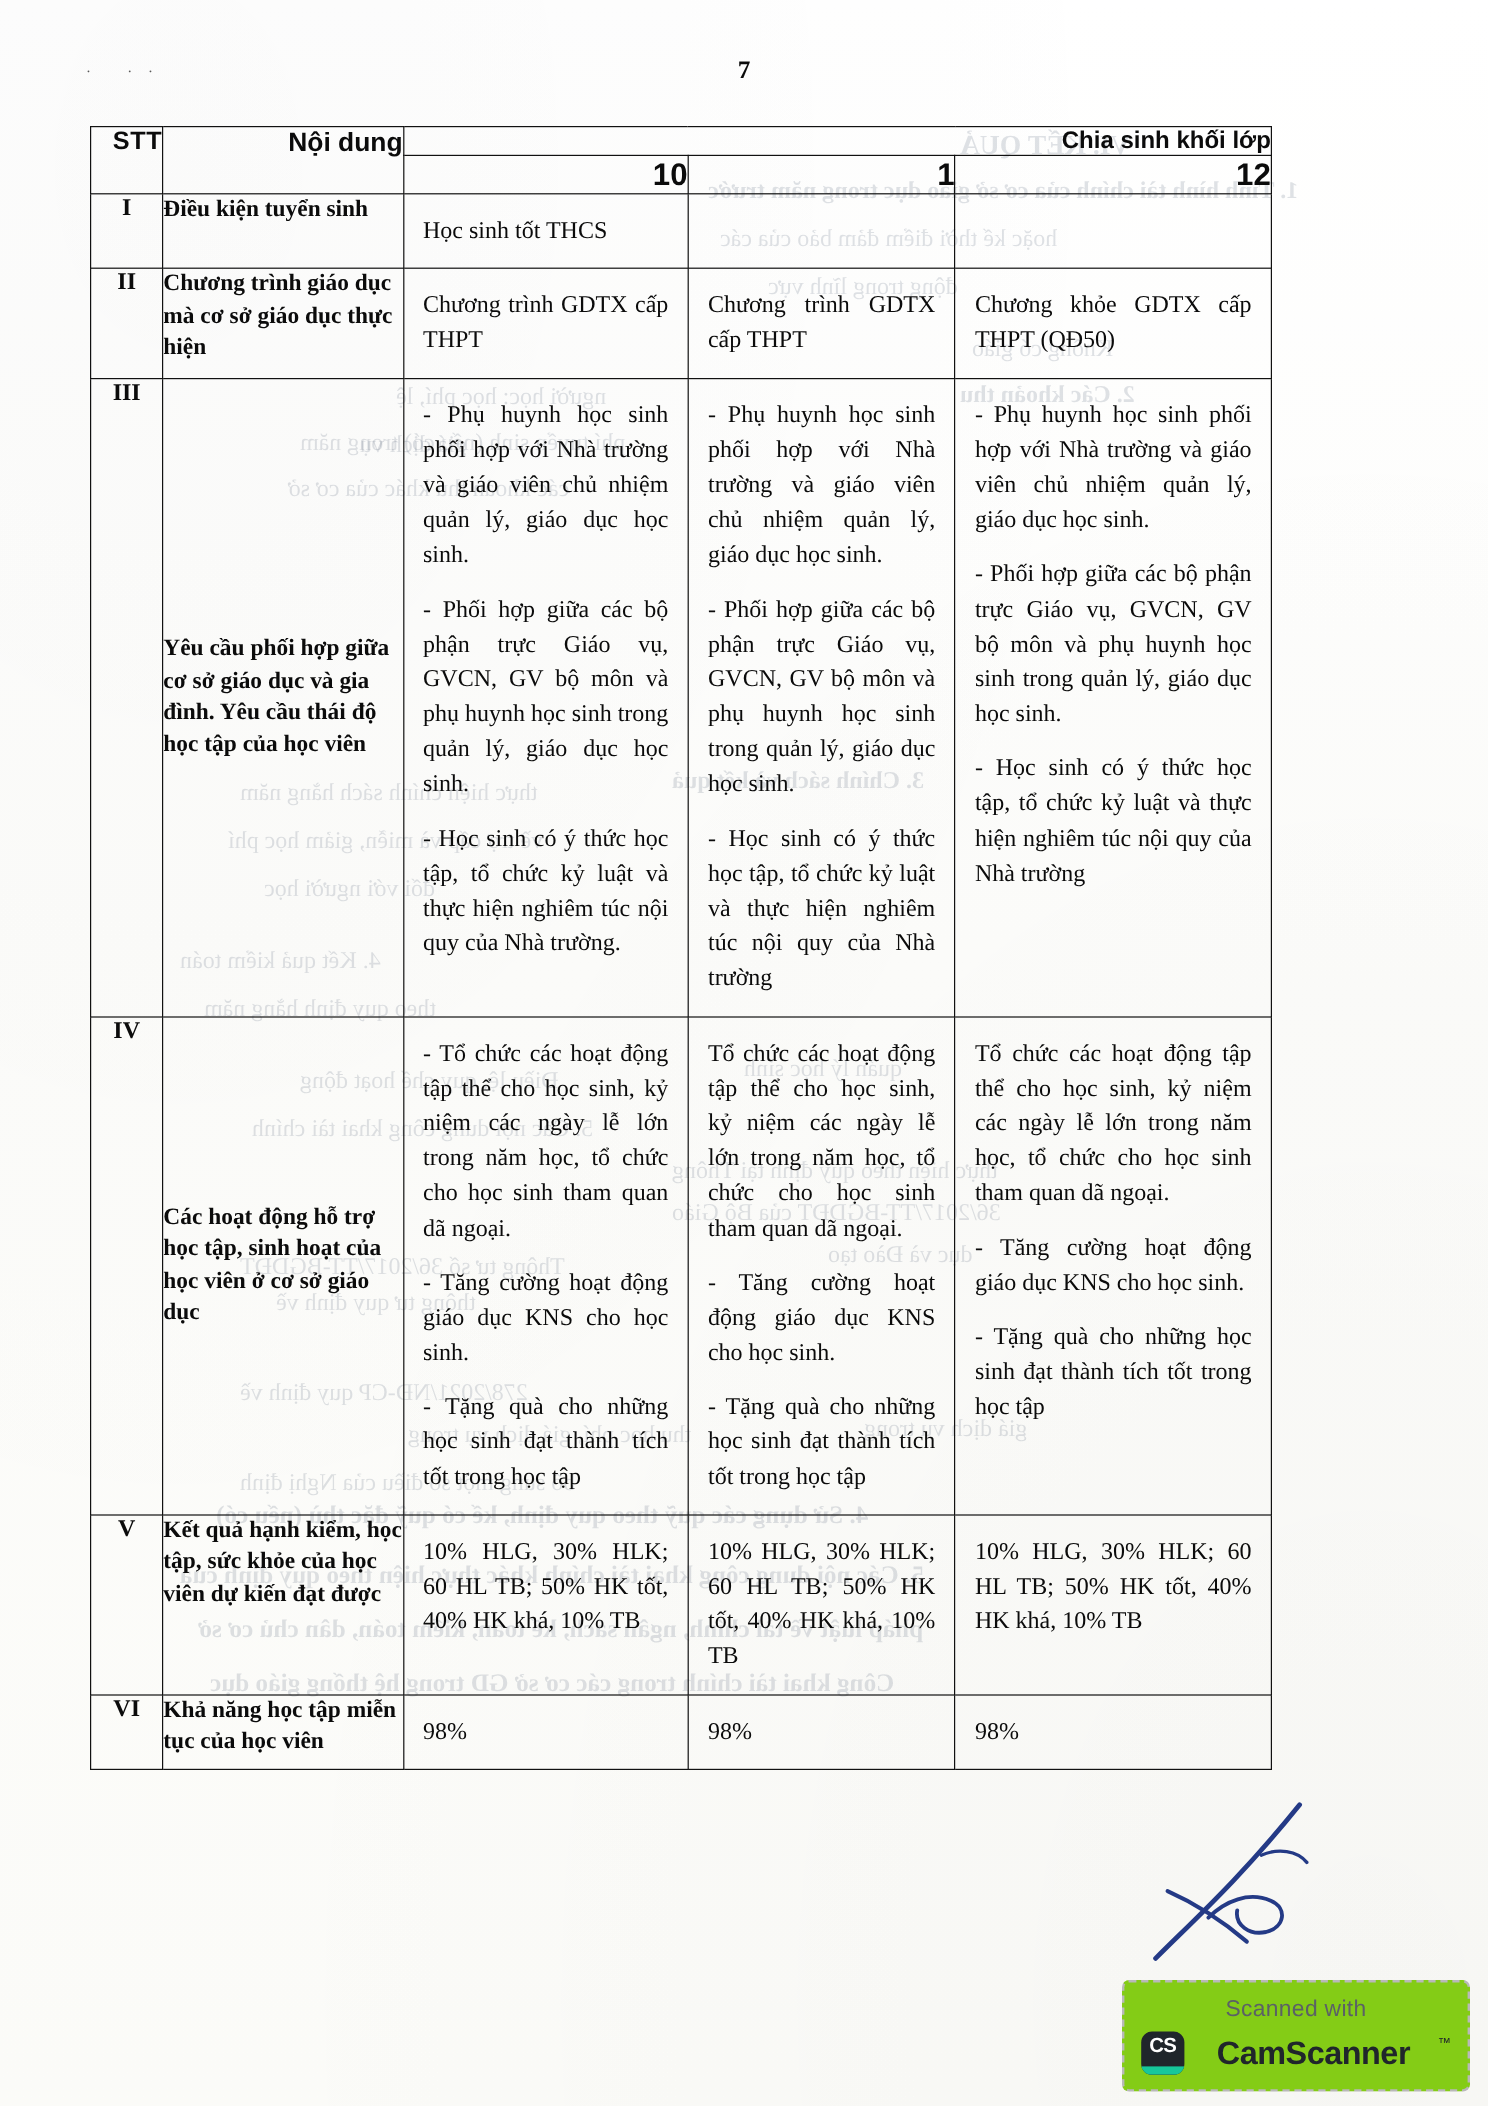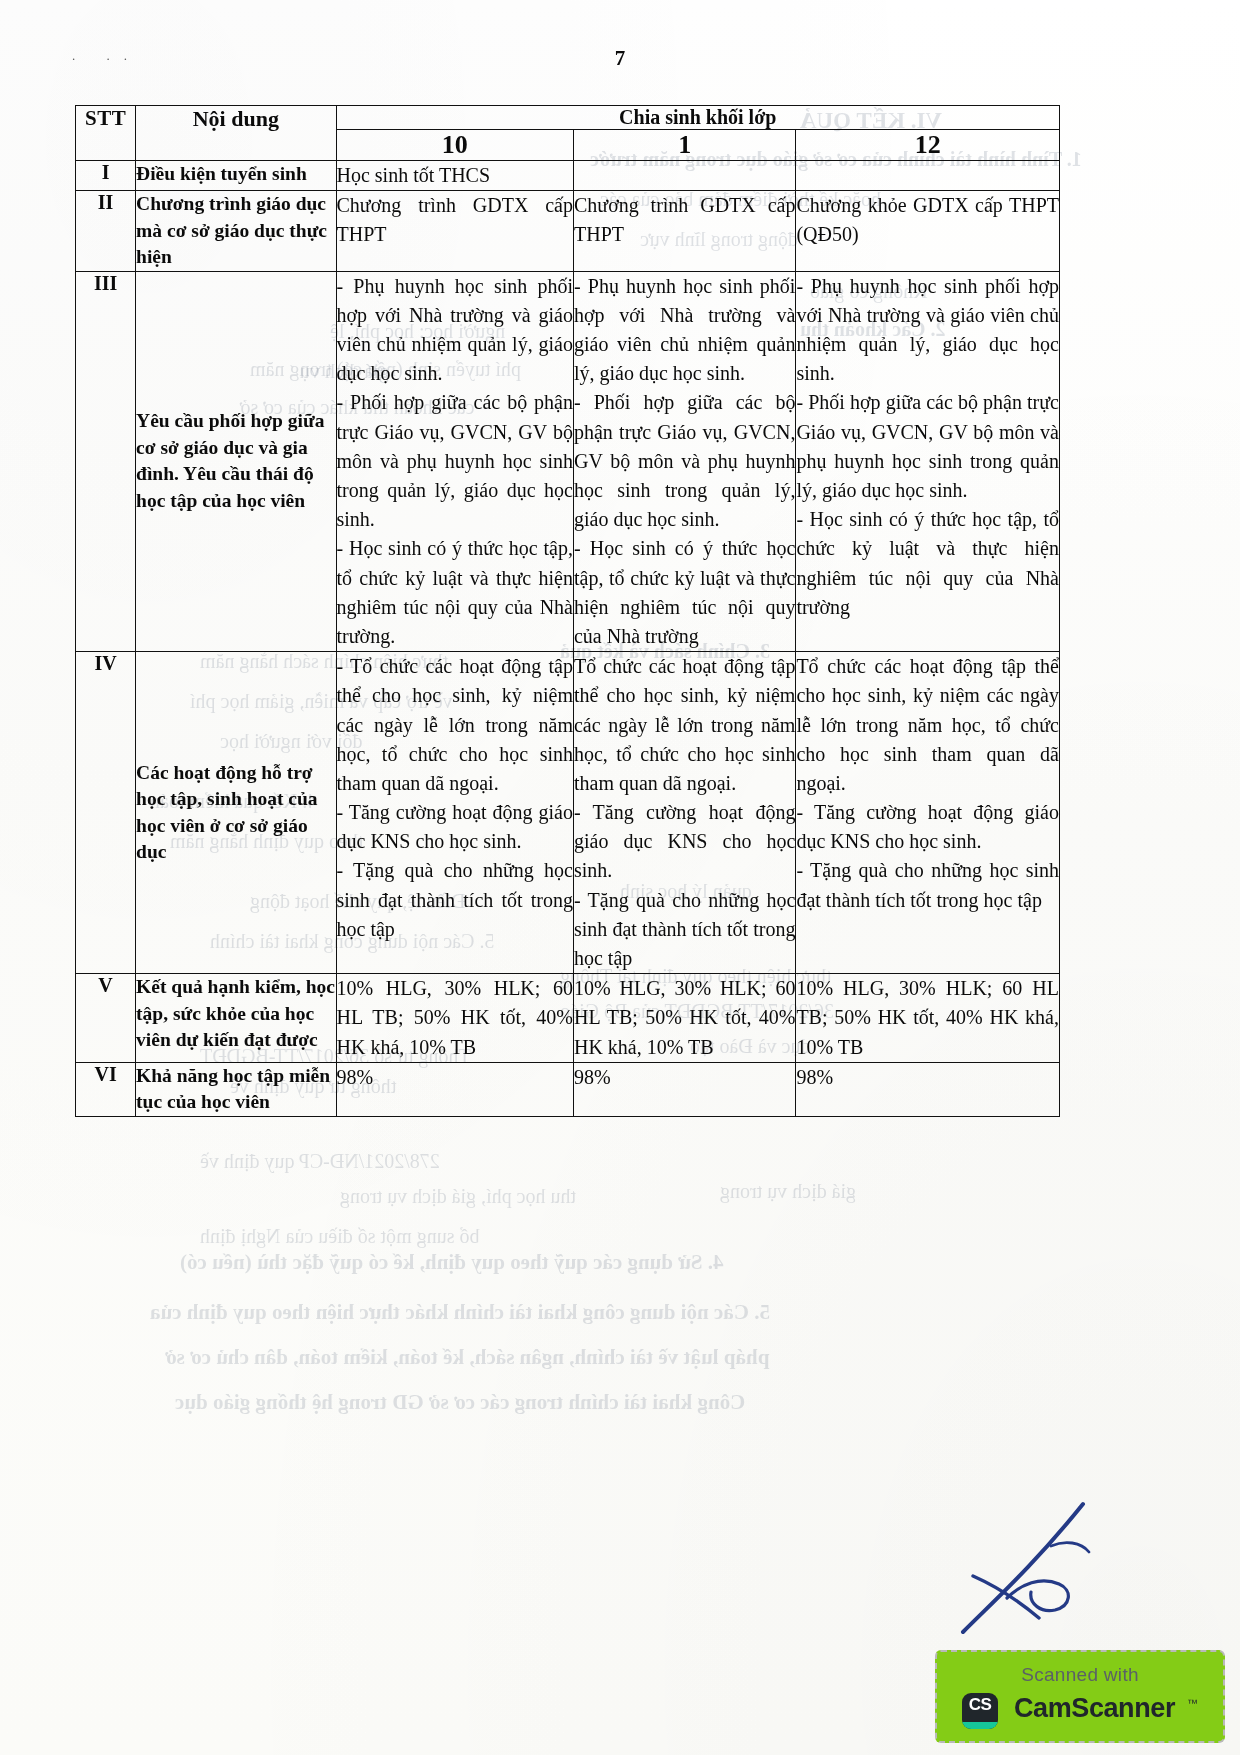--- a/index.html
+++ b/index.html
@@ -91,23 +91,23 @@
     padding: 0;
     background: transparent;
   }
   .c-stt   { width: 60px; }
   .c-noi   { width: 200px; }
   .c-10    { width: 237px; }
   .c-11    { width: 222px; }
   .c-12    { width: 263px; }
 
   th.hd {
-    text-align: center;
-    font-weight: bold;
-    font-family: Liberation Serif, serif;
+    text-align: right;
+    font-weight: bold;
+    font-family: Liberation Sans, sans-serif;
     vertical-align: middle;
   }
   .hd-stt { font-size: 21px; letter-spacing: .5px; }
   .hd-noi { font-size: 22px; }
   .hd-span { font-size: 20px; padding: 7px 0 6px; }
   .hd-num { font-size: 26px; padding: 5px 0 6px; font-weight: bold; }
 
   td.stt {
     text-align: center;
     vertical-align: middle;
@@ -125,21 +125,21 @@
   td.label.mid { vertical-align: middle; margin-left: 12px; }
   td.body {
     font-size: 20px;
     line-height: 1.46;
     padding: 4px 3px 6px 4px;
     text-align: justify;
     text-justify: inter-word;
     font-family: "Liberation Serif", serif;
     hyphens: none;
   }
-  td.body p { margin: 0; }
+  td.body p { margin: 16px; }
   td.body p + p { margin-top: 0px; }
   .nowrapish { text-align: left; }
 
   
   .signature {
     position: absolute;
     left: 955px;
     top: 1480px;
     width: 190px;
     height: 160px;
@@ -161,23 +161,23 @@
     font-family: "Liberation Sans", sans-serif;
   }
   .cam-top {
     font-size: 19px;
     color: #5b6166;
     letter-spacing: .3px;
     margin-bottom: 7px;
   }
   .cam-row {
     display: flex;
-    align-items: flex-start;
+    align-items: center;
     justify-content: center;
-    gap: 16px;
+    gap: 27px;
   }
   .cam-logo {
     width: 36px;
     height: 36px;
     border-radius: 9px;
     background: #20262b;
     position: relative;
     overflow: hidden;
     flex: none;
   }

